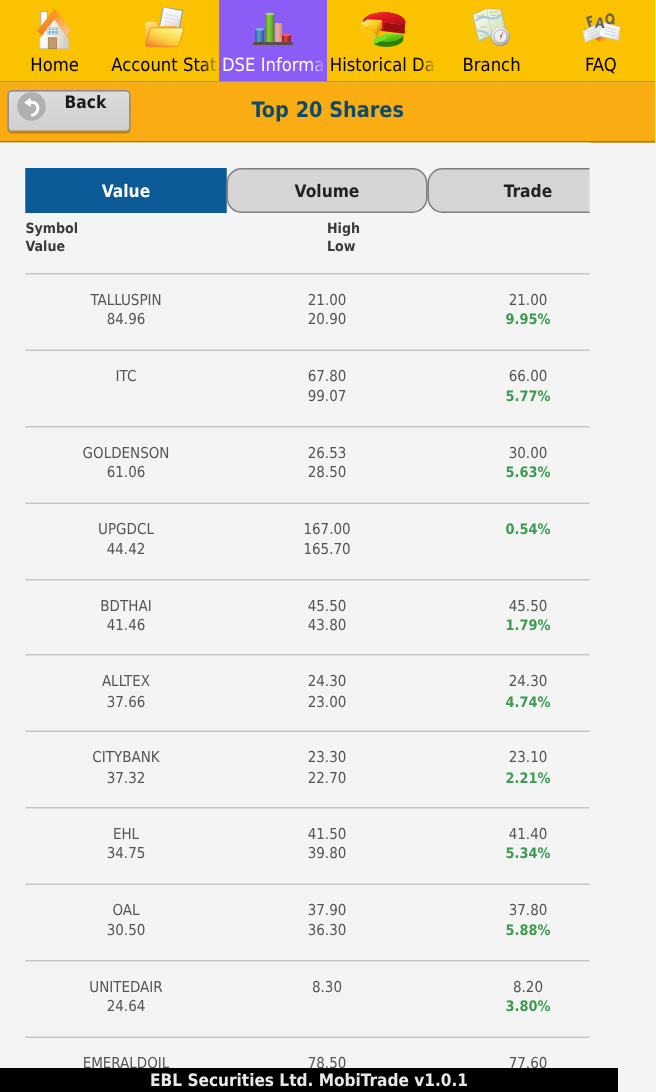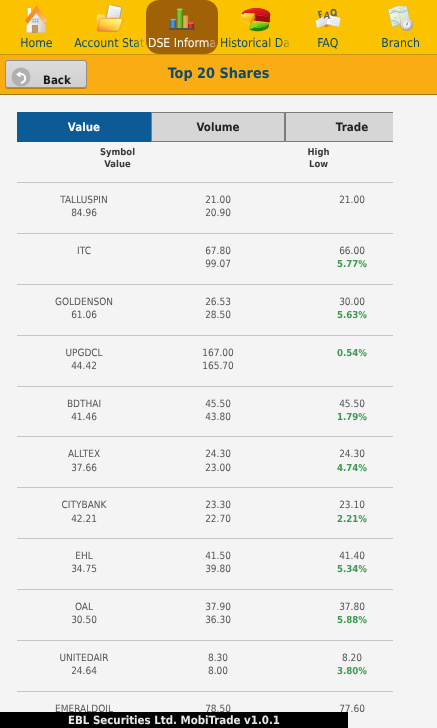--- a/index.html
+++ b/index.html
@@ -1,45 +1,45 @@
 <!DOCTYPE html>
 <html><head>
 <meta charset="utf-8">
 <style>
   html,body{margin:0;padding:0;}
   body{width:437px;height:728px;overflow:hidden;background:#f4f4f4;font-family:"DejaVu Sans",sans-serif;font-stretch:condensed;-webkit-font-smoothing:antialiased;text-rendering:geometricPrecision;}
   .app{position:relative;width:437px;height:728px;overflow:hidden;}
   
   .topnav{position:absolute;left:0;top:0;width:437px;height:55px;background:#fbc200;display:flex;border-bottom:1px solid #c89805;box-sizing:border-box;}
   .navitem{flex:1 1 0;position:relative;overflow:hidden;}
-  .navitem.active{background:#a16207;border-radius:13px;}
+  .navitem.active{background:#8b5cf6;}
   .navicon{position:absolute;top:5px;left:0;right:0;height:27px;display:flex;align-items:center;justify-content:center;}
-  .navlabel{position:absolute;top:37px;left:0;right:0;text-align:center;font-size:12.2px;color:#0c4a6e;white-space:nowrap;line-height:13px;overflow:hidden;text-overflow:clip;}
+  .navlabel{position:absolute;top:37px;left:0;right:0;text-align:center;font-size:12.2px;color:#000000;white-space:nowrap;line-height:13px;overflow:hidden;text-overflow:clip;}
   .navlabel.fade{-webkit-mask-image:linear-gradient(to right,#000 0,#000 84%,rgba(0,0,0,0.18) 97%,rgba(0,0,0,0) 100%);mask-image:linear-gradient(to right,#000 0,#000 84%,rgba(0,0,0,0.18) 97%,rgba(0,0,0,0) 100%);}
   .navitem.active .navlabel{color:#ffffff;}
   
   .titlebar{position:absolute;left:0;top:55px;width:437px;height:40px;background:#f9ad12;border-bottom:1px solid #9c7a10;box-sizing:border-box;}
-  .backbtn{position:absolute;left:5px;top:5px;width:82px;height:28px;background:linear-gradient(#dcdcdc,#cfcfcf);border:1px solid #8f8f8f;border-radius:3px;display:flex;align-items:flex-end;box-shadow:0 1px 0 rgba(0,0,0,0.25);box-sizing:border-box;}
+  .backbtn{position:absolute;left:5px;top:5px;width:82px;height:28px;background:linear-gradient(#dcdcdc,#cfcfcf);border:1px solid #8f8f8f;border-radius:3px;display:flex;align-items:flex-start;box-shadow:0 1px 0 rgba(0,0,0,0.25);box-sizing:border-box;}
   .backcircle{width:20px;height:20px;margin-left:5px;flex:0 0 20px;line-height:0;}
   .backlabel{font-size:11.5px;font-weight:bold;color:#1a1a1a;margin-left:12px;white-space:nowrap;flex:0 0 auto;}
   .title{position:absolute;left:0;top:-1px;width:437px;height:40px;display:flex;align-items:center;justify-content:center;font-size:14.3px;font-weight:bold;color:#0c4a6e;}
   
   .content{position:absolute;left:0;top:95px;width:393px;height:617px;background:#f4f4f4;overflow:hidden;}
   .tabs{position:absolute;left:17px;top:17px;width:402px;display:flex;}
   .tab{flex:1 1 0;height:30px;display:flex;align-items:center;justify-content:center;font-size:11.5px;font-weight:bold;border:1px solid #7d7d7d;box-sizing:border-box;}
   .tab.sel{background:#0c5a96;color:#fff;border-color:#0c5a96;}
-  .tab.unsel{background:#d6d6d6;color:#222;}
+  .tab.unsel{background:#d6d6d6;color:#222;border-radius:10px;}
   .subhead{position:absolute;left:17px;top:51.5px;width:402px;display:flex;}
-  .subcol{flex:1 1 0;text-align:center;font-size:9.4px;font-weight:bold;color:#3a3a3a;line-height:12.5px;}
+  .subcol{flex:1 1 0;font-size:9.4px;font-weight:bold;color:#3a3a3a;line-height:12.5px;}
   .list{position:absolute;left:17px;top:87px;width:402px;}
   .row{display:flex;height:50.9px;padding-top:11px;box-sizing:border-box;border-top:1px solid #c6c6c6;}
   .cell{flex:1 1 0;text-align:center;font-size:10px;color:#555;line-height:13.2px;}
   .pct{color:#3d9a50;font-weight:bold;font-size:9.6px;}
   
-  .footer{position:absolute;left:0;top:712px;width:348px;height:16px;background:#000;color:#e8e8e8;display:flex;align-items:center;justify-content:center;font-size:11.4px;font-weight:bold;}
+  .footer{position:absolute;left:0;top:712px;width:412px;height:16px;background:#000;color:#e8e8e8;display:flex;align-items:center;justify-content:center;font-size:11.4px;font-weight:bold;}
 </style>
 </head>
 <body>
 
 <div class="app">
   <div class="topnav" id="topnav">
       <div class="navitem">
         <div class="navicon">
           <svg viewBox="0 0 24 28" width="24" height="28">
             <defs>
@@ -169,20 +169,55 @@
             <path d="M 1.00 9.80 L 6.00 7.00 L 15.60 7.40 L 15.60 12.20 L 6.00 11.80 L 1.00 14.60 Z" fill="#c68905"></path>
             <path d="M 11.40 16.60 L 1.00 9.80 L 6.00 7.00 L 15.60 7.40 Z" fill="url(#pyT)"></path>
             <path d="M 11.40 16.60 L 1.00 9.80 L 1.00 14.60 L 11.40 21.40 Z" fill="#f7c713"></path>
             <path d="M 11.40 16.60 L 15.60 7.40 L 15.60 12.20 L 11.40 21.40 Z" fill="#dfa106"></path>
             <path d="M 29.85 16.96 L 29.77 17.19 L 29.67 17.42 L 29.55 17.64 L 29.41 17.87 L 29.25 18.09 L 29.07 18.31 L 28.88 18.52 L 28.66 18.73 L 28.42 18.93 L 28.17 19.13 L 27.90 19.33 L 27.61 19.51 L 27.30 19.70 L 26.98 19.87 L 26.64 20.04 L 26.29 20.20 L 25.93 20.36 L 25.55 20.50 L 25.15 20.64 L 24.75 20.77 L 24.33 20.90 L 23.91 21.01 L 23.47 21.11 L 23.02 21.21 L 22.57 21.30 L 22.11 21.37 L 21.64 21.44 L 21.17 21.50 L 20.69 21.55 L 20.21 21.59 L 19.73 21.61 L 19.24 21.63 L 18.75 21.64 L 18.26 21.64 L 17.78 21.63 L 17.29 21.60 L 16.81 21.57 L 16.33 21.53 L 15.85 21.48 L 15.38 21.42 L 14.92 21.35 L 14.46 21.27 L 14.01 21.18 L 13.57 21.08 L 13.13 20.97 L 12.71 20.85 L 12.30 20.73 L 11.90 20.59 L 11.51 20.45 L 11.14 20.30 L 10.77 20.14 L 10.43 19.98 L 10.43 23.58 L 10.77 23.74 L 11.14 23.90 L 11.51 24.05 L 11.90 24.19 L 12.30 24.33 L 12.71 24.45 L 13.13 24.57 L 13.57 24.68 L 14.01 24.78 L 14.46 24.87 L 14.92 24.95 L 15.38 25.02 L 15.85 25.08 L 16.33 25.13 L 16.81 25.17 L 17.29 25.20 L 17.78 25.23 L 18.26 25.24 L 18.75 25.24 L 19.24 25.23 L 19.73 25.21 L 20.21 25.19 L 20.69 25.15 L 21.17 25.10 L 21.64 25.04 L 22.11 24.97 L 22.57 24.90 L 23.02 24.81 L 23.47 24.71 L 23.91 24.61 L 24.33 24.50 L 24.75 24.37 L 25.15 24.24 L 25.55 24.10 L 25.93 23.96 L 26.29 23.80 L 26.64 23.64 L 26.98 23.47 L 27.30 23.30 L 27.61 23.11 L 27.90 22.93 L 28.17 22.73 L 28.42 22.53 L 28.66 22.33 L 28.88 22.12 L 29.07 21.91 L 29.25 21.69 L 29.41 21.47 L 29.55 21.24 L 29.67 21.02 L 29.77 20.79 L 29.85 20.56 Z" fill="#2b7f05"></path>
             <path d="M 18.60 16.20 L 29.85 16.96 L 29.77 17.19 L 29.67 17.42 L 29.55 17.64 L 29.41 17.87 L 29.25 18.09 L 29.07 18.31 L 28.88 18.52 L 28.66 18.73 L 28.42 18.93 L 28.17 19.13 L 27.90 19.33 L 27.61 19.51 L 27.30 19.70 L 26.98 19.87 L 26.64 20.04 L 26.29 20.20 L 25.93 20.36 L 25.55 20.50 L 25.15 20.64 L 24.75 20.77 L 24.33 20.90 L 23.91 21.01 L 23.47 21.11 L 23.02 21.21 L 22.57 21.30 L 22.11 21.37 L 21.64 21.44 L 21.17 21.50 L 20.69 21.55 L 20.21 21.59 L 19.73 21.61 L 19.24 21.63 L 18.75 21.64 L 18.26 21.64 L 17.78 21.63 L 17.29 21.60 L 16.81 21.57 L 16.33 21.53 L 15.85 21.48 L 15.38 21.42 L 14.92 21.35 L 14.46 21.27 L 14.01 21.18 L 13.57 21.08 L 13.13 20.97 L 12.71 20.85 L 12.30 20.73 L 11.90 20.59 L 11.51 20.45 L 11.14 20.30 L 10.77 20.14 L 10.43 19.98 Z" fill="url(#pgT)"></path>
             <path d="M 18.60 16.20 L 10.43 19.98 L 10.43 23.58 L 18.60 19.80 Z" fill="#7ae028"></path>
           </svg>
         </div>
         <div class="navlabel fade">Historical Da</div>
+      </div>
+      <div class="navitem">
+        <div class="navicon">
+          <svg viewBox="0 0 26 27" width="26" height="27">
+            <defs>
+              <linearGradient id="mpg" x1="0.1" y1="0" x2="0.9" y2="1">
+                <stop offset="0" stop-color="#f7f9f0"></stop>
+                <stop offset="0.45" stop-color="#e8f0da"></stop>
+                <stop offset="1" stop-color="#cfe0bb"></stop>
+              </linearGradient>
+              <radialGradient id="cpg" cx="0.34" cy="0.28" r="0.8">
+                <stop offset="0" stop-color="#fdfdfd"></stop>
+                <stop offset="0.5" stop-color="#e0e0e0"></stop>
+                <stop offset="0.85" stop-color="#b8b8b8"></stop>
+                <stop offset="1" stop-color="#929292"></stop>
+              </radialGradient>
+            </defs>
+            <g transform="rotate(-13 12 13)">
+              <polygon points="2.6,3.2 12.0,1.4 21.4,3.8 21.4,21.0 12.0,18.8 2.6,20.8" fill="#b7d6a0" stroke="#a5bf8e" stroke-width="0.45"></polygon>
+              <polygon points="2.4,2.4 12.0,0.6 21.2,3.0 21.2,20.2 12.0,18.0 2.4,20.0" fill="url(#mpg)" stroke="#adc09a" stroke-width="0.45"></polygon>
+              <path d="M12.0 0.6 V18.0" stroke="#c3d3ae" stroke-width="0.5"></path>
+              <path d="M3.4 6.6 q4.4 -2.4 8.6 0.2 q4.0 2.5 8.4 0.0" stroke="#9cc6e6" stroke-width="1.5" fill="none" opacity="0.9"></path>
+              <path d="M3.0 13.6 q4.2 0.8 6.6 4.0" stroke="#9cc6e6" stroke-width="1.6" fill="none" opacity="0.85"></path>
+              <path d="M4.2 3.6 q3.4 1.2 5.8 0.2 M13.4 3.2 q3.0 1.2 6.2 0.6 M3.8 16.8 q3.0 0.4 5.2 2.0" stroke="#cbdcb4" stroke-width="1.1" fill="none"></path>
+              <path d="M6.0 4.6 l4.2 1.0 M13.8 5.6 l4.0 0.6 M5.4 11.6 l4.0 0.8" stroke="#b6b89c" stroke-width="0.5" fill="none"></path>
+            </g>
+            <circle cx="18.6" cy="19.4" r="6.4" fill="#9a9a9a"></circle>
+            <circle cx="18.6" cy="19.1" r="6.1" fill="url(#cpg)"></circle>
+            <circle cx="18.6" cy="19.1" r="4.3" fill="#f0f0f0" stroke="#a8a8a8" stroke-width="0.55"></circle>
+            <polygon points="20.4,15.6 19.1,18.9 18.2,22.6 19.5,19.3" fill="#d0342c"></polygon>
+            <polygon points="20.4,15.6 19.1,18.9 19.5,19.3" fill="#ec6e60"></polygon>
+            <circle cx="18.85" cy="19.1" r="0.7" fill="#8c8c8c"></circle>
+          </svg>
+        </div>
+        <div class="navlabel">Branch</div>
       </div>
       <div class="navitem">
         <div class="navicon">
           <svg viewBox="0 0 28 26" width="28" height="26">
             <defs>
               <linearGradient id="pgL" x1="0.1" y1="0" x2="0.8" y2="1">
                 <stop offset="0" stop-color="#fdfdfd"></stop>
                 <stop offset="0.55" stop-color="#e9ecee"></stop>
                 <stop offset="1" stop-color="#c8ced3"></stop>
               </linearGradient>
@@ -210,55 +245,20 @@
               </g>
               <g transform="rotate(-3 20.4 8.4)">
                 <path d="M19.7 2.8 a3.1 3.7 0 0 1 0 7.4 a3.1 3.7 0 0 1 0-7.4 z M19.7 4.4 a1.58 2.1 0 0 0 0 4.2 a1.58 2.1 0 0 0 0-4.2 z"></path>
                 <rect x="20.4" y="7.8" width="1.4" height="3.0" transform="rotate(-26 20.4 7.8)"></rect>
               </g>
             </g>
           </svg>
         </div>
         <div class="navlabel">FAQ</div>
       </div>
-      <div class="navitem">
-        <div class="navicon">
-          <svg viewBox="0 0 26 27" width="26" height="27">
-            <defs>
-              <linearGradient id="mpg" x1="0.1" y1="0" x2="0.9" y2="1">
-                <stop offset="0" stop-color="#f7f9f0"></stop>
-                <stop offset="0.45" stop-color="#e8f0da"></stop>
-                <stop offset="1" stop-color="#cfe0bb"></stop>
-              </linearGradient>
-              <radialGradient id="cpg" cx="0.34" cy="0.28" r="0.8">
-                <stop offset="0" stop-color="#fdfdfd"></stop>
-                <stop offset="0.5" stop-color="#e0e0e0"></stop>
-                <stop offset="0.85" stop-color="#b8b8b8"></stop>
-                <stop offset="1" stop-color="#929292"></stop>
-              </radialGradient>
-            </defs>
-            <g transform="rotate(-13 12 13)">
-              <polygon points="2.6,3.2 12.0,1.4 21.4,3.8 21.4,21.0 12.0,18.8 2.6,20.8" fill="#b7d6a0" stroke="#a5bf8e" stroke-width="0.45"></polygon>
-              <polygon points="2.4,2.4 12.0,0.6 21.2,3.0 21.2,20.2 12.0,18.0 2.4,20.0" fill="url(#mpg)" stroke="#adc09a" stroke-width="0.45"></polygon>
-              <path d="M12.0 0.6 V18.0" stroke="#c3d3ae" stroke-width="0.5"></path>
-              <path d="M3.4 6.6 q4.4 -2.4 8.6 0.2 q4.0 2.5 8.4 0.0" stroke="#9cc6e6" stroke-width="1.5" fill="none" opacity="0.9"></path>
-              <path d="M3.0 13.6 q4.2 0.8 6.6 4.0" stroke="#9cc6e6" stroke-width="1.6" fill="none" opacity="0.85"></path>
-              <path d="M4.2 3.6 q3.4 1.2 5.8 0.2 M13.4 3.2 q3.0 1.2 6.2 0.6 M3.8 16.8 q3.0 0.4 5.2 2.0" stroke="#cbdcb4" stroke-width="1.1" fill="none"></path>
-              <path d="M6.0 4.6 l4.2 1.0 M13.8 5.6 l4.0 0.6 M5.4 11.6 l4.0 0.8" stroke="#b6b89c" stroke-width="0.5" fill="none"></path>
-            </g>
-            <circle cx="18.6" cy="19.4" r="6.4" fill="#9a9a9a"></circle>
-            <circle cx="18.6" cy="19.1" r="6.1" fill="url(#cpg)"></circle>
-            <circle cx="18.6" cy="19.1" r="4.3" fill="#f0f0f0" stroke="#a8a8a8" stroke-width="0.55"></circle>
-            <polygon points="20.4,15.6 19.1,18.9 18.2,22.6 19.5,19.3" fill="#d0342c"></polygon>
-            <polygon points="20.4,15.6 19.1,18.9 19.5,19.3" fill="#ec6e60"></polygon>
-            <circle cx="18.85" cy="19.1" r="0.7" fill="#8c8c8c"></circle>
-          </svg>
-        </div>
-        <div class="navlabel">Branch</div>
-      </div>
     </div>
   <div class="titlebar">
     <div class="title">Top 20 Shares</div>
     <div class="backbtn">
       <div class="backcircle"><svg viewBox="0 0 20 20" width="20" height="20">
             <circle cx="10" cy="10" r="9.5" fill="#b0b0b0"></circle>
             <path d="M8.2 7.2 q5.6 -0.6 6.0 3.4 q0.4 3.8 -3.6 5.2" fill="none" stroke="#ffffff" stroke-width="2.0" stroke-linecap="round"></path>
             <path d="M9.5 4.2 L5.0 7.4 L9.5 10.4 Z" fill="#ffffff"></path>
           </svg></div>
       <div class="backlabel">Back</div>
@@ -285,20 +285,21 @@
           <div class="cell">
             <div>TALLUSPIN</div>
             <div>84.96</div>
           </div>
           <div class="cell">
             <div>21.00</div>
             <div>20.90</div>
           </div>
           <div class="cell">
             <div>21.00</div>
+            <div class="pct">9.95%</div>
           </div>
         </div>
         <div class="row">
           <div class="cell">
             <div>ITC</div>
           </div>
           <div class="cell">
             <div>67.80</div>
             <div>99.07</div>
           </div>
@@ -358,21 +359,21 @@
             <div>23.00</div>
           </div>
           <div class="cell">
             <div>24.30</div>
             <div class="pct">4.74%</div>
           </div>
         </div>
         <div class="row">
           <div class="cell">
             <div>CITYBANK</div>
-            <div>42.21</div>
+            <div>37.32</div>
           </div>
           <div class="cell">
             <div>23.30</div>
             <div>22.70</div>
           </div>
           <div class="cell">
             <div>23.10</div>
             <div class="pct">2.21%</div>
           </div>
         </div>
@@ -404,21 +405,20 @@
             <div class="pct">5.88%</div>
           </div>
         </div>
         <div class="row">
           <div class="cell">
             <div>UNITEDAIR</div>
             <div>24.64</div>
           </div>
           <div class="cell">
             <div>8.30</div>
-            <div>8.00</div>
           </div>
           <div class="cell">
             <div>8.20</div>
             <div class="pct">3.80%</div>
           </div>
         </div>
         <div class="row">
           <div class="cell">
             <div>EMERALDOIL</div>
             <div></div>

